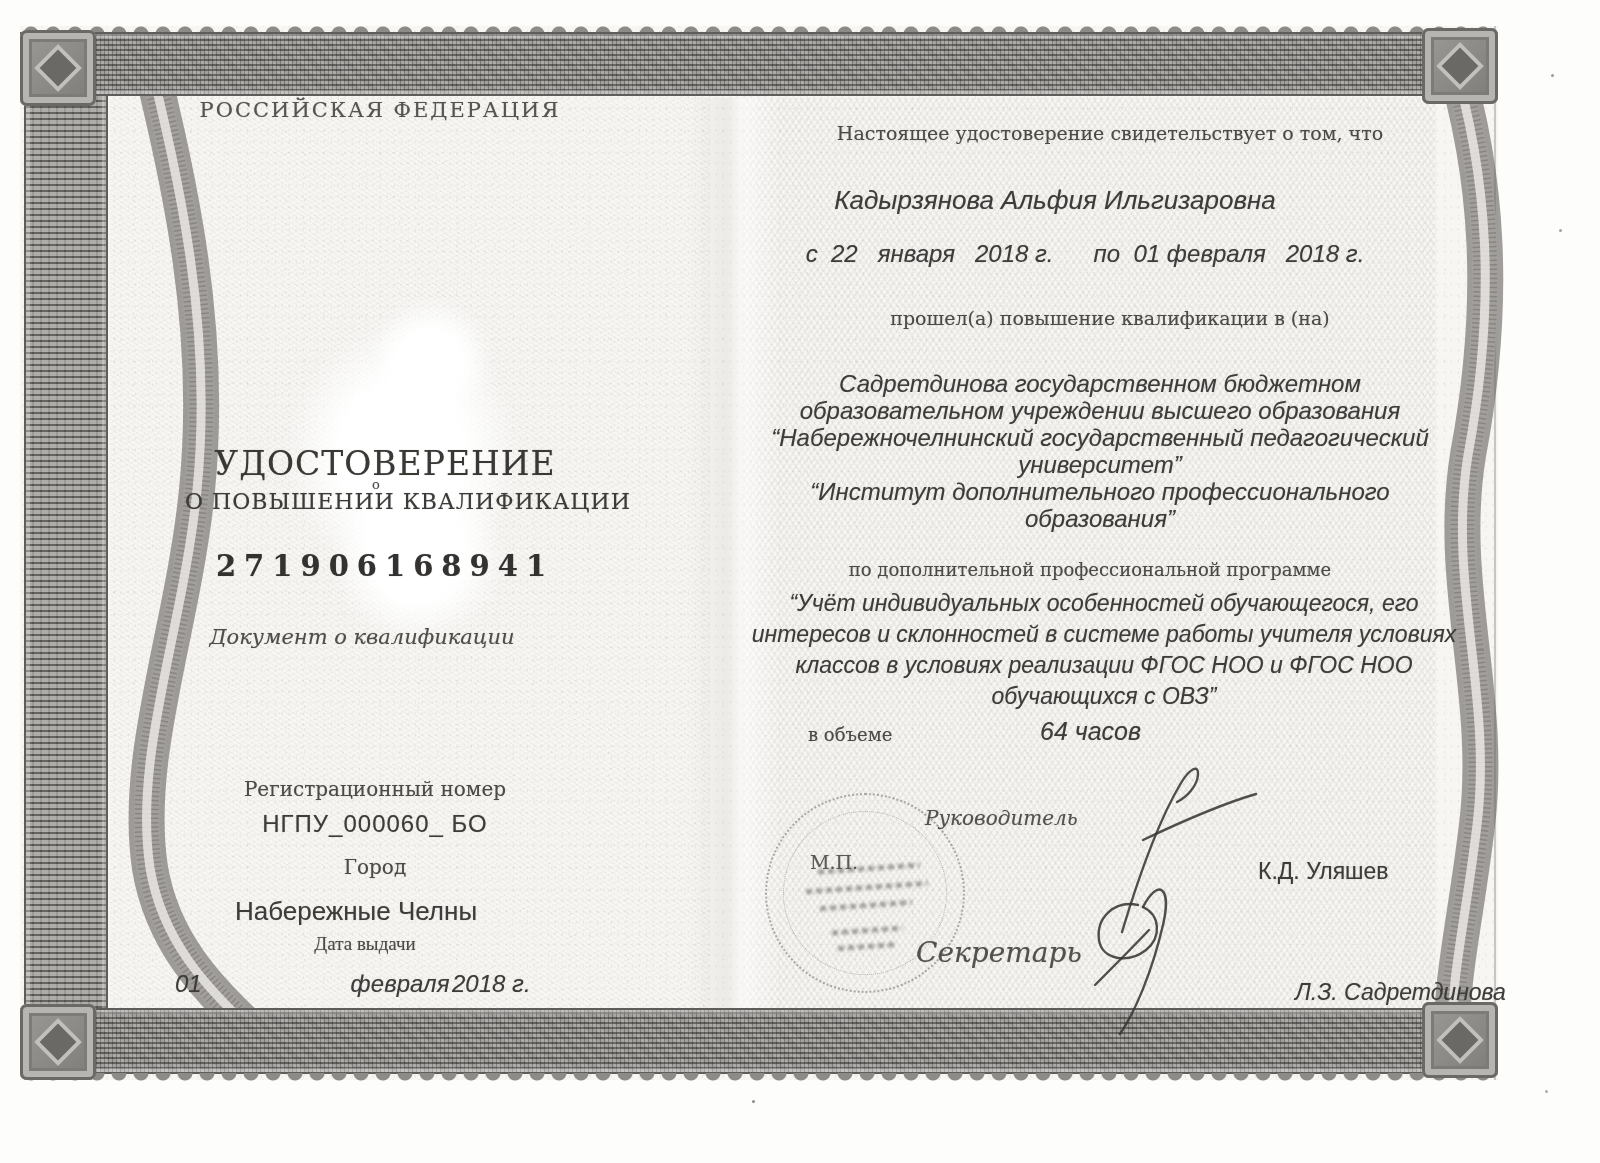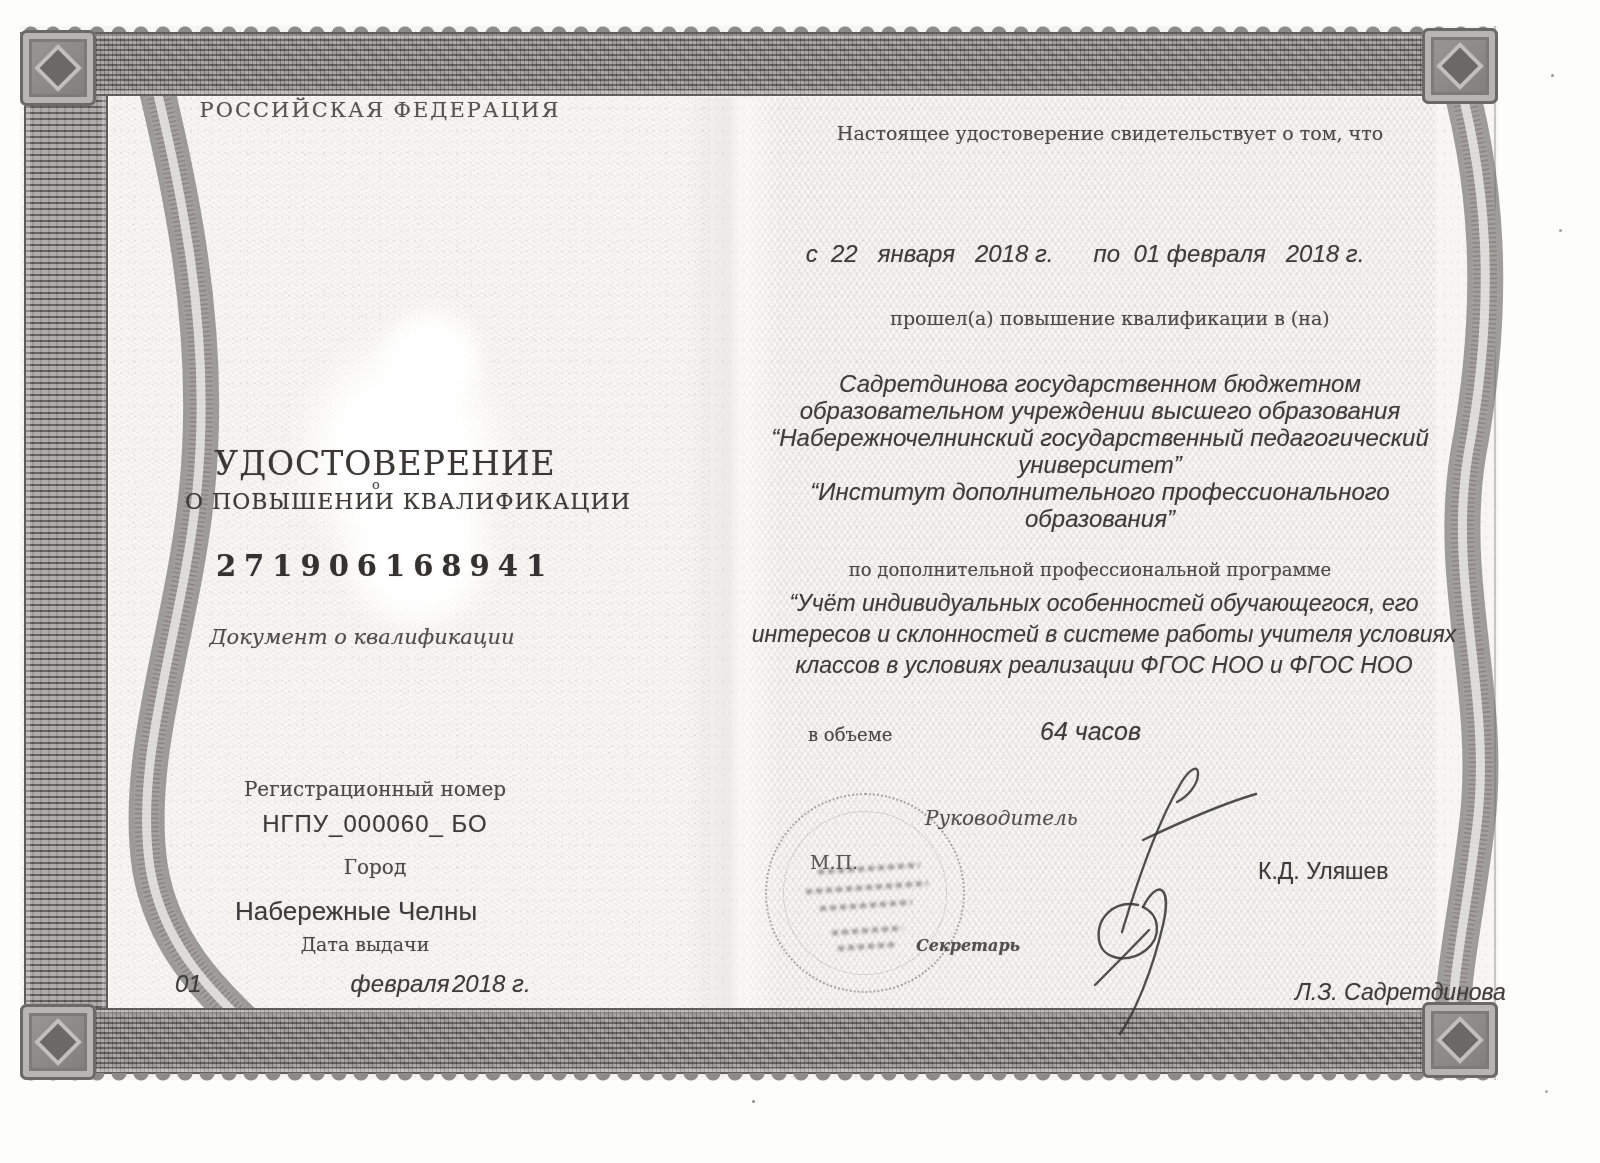--- a/index.html
+++ b/index.html
@@ -104,36 +104,36 @@
   .country{left:180px;top:98px;width:400px;font-size:21px;letter-spacing:2px;color:#56544f;}
   .title{left:185px;top:444px;width:400px;font-size:33px;letter-spacing:1px;color:#3a3835;}
   .small-o{left:372px;top:477px;font-size:13px;color:#4c4a47;}
   .subtitle{left:185px;top:489px;width:400px;font-size:22px;letter-spacing:1px;color:#3d3b38;}
   .cert-num{left:185px;top:549px;width:400px;font-size:29px;letter-spacing:8px;font-weight:bold;color:#343230;}
   .doc-kind{left:162px;top:625px;width:400px;font-size:21px;color:#504e4a;}
   .reg-label{left:175px;top:777px;width:400px;font-size:20px;}
   .reg-value{left:175px;top:810px;width:400px;font-size:24px;letter-spacing:1px;}
   .city-label{left:175px;top:855px;width:400px;font-size:20px;}
   .city-value{left:156px;top:896px;width:400px;font-size:26px;font-weight:500;}
-  .date-label{left:165px;top:933px;width:400px;font-size:19px;}
+  .date-label{left:165px;top:933px;width:400px;font-size:19px;font-family:Liberation Serif, serif;}
   .date-day{left:175px;top:970px;font-size:24px;}
   .date-month{left:300px;top:970px;width:200px;font-size:24px;}
   .date-year{left:452px;top:970px;font-size:24px;}
   .intro{left:820px;top:122px;width:580px;font-size:19px;}
   .holder{left:760px;top:185px;width:590px;font-size:26px;}
   .period{left:790px;top:240px;width:590px;font-size:24px;}
   .completed{left:830px;top:307px;width:560px;font-size:19px;}
   .inst{left:760px;top:370px;width:680px;font-size:24px;line-height:27px;}
   .prog-label{left:790px;top:559px;width:600px;font-size:18px;}
   .prog{left:738px;top:588px;width:732px;font-size:23px;line-height:31px;}
   .vol-label{left:808px;top:724px;font-size:18px;}
   .vol-value{left:1040px;top:717px;font-size:25px;}
   .head-label{left:925px;top:806px;font-size:20px;color:#53514d;}
   .head-name{left:1258px;top:858px;font-size:23px;}
-  .sec-label{left:916px;top:936px;font-size:16px;color:#53514d;font-weight:bold;}
+  .sec-label{left:916px;top:936px;font-size:28px;color:#53514d;}
   .sec-name{left:1295px;top:939px;font-size:23px;margin-top:40px;}
   .mp-label{left:810px;top:851px;font-size:19px;color:#5b5955;}
   
   .stamp{
     position:absolute;left:765px;top:793px;width:196px;height:196px;border-radius:50%;
     border:2px dotted rgba(100,98,94,.5);z-index:4;filter:blur(.4px);
   }
   .stamp::before{
     content:"";position:absolute;left:16px;top:16px;right:16px;bottom:16px;border-radius:50%;
     border:1px dotted rgba(110,108,104,.45);
@@ -207,36 +207,38 @@
 
   <div class="txt ser ctr city-label">Город</div>
   <div class="txt sans-u ctr city-value">Набережные Челны</div>
 
   <div class="txt ser ctr date-label">Дата выдачи</div>
   <div class="txt sans-i date-day">01</div>
   <div class="txt sans-i ctr date-month">февраля</div>
   <div class="txt sans-i date-year">2018 г.</div>
 
   <div class="txt ser ctr intro">Настоящее удостоверение свидетельствует о том, что</div>
+  <div class="txt sans-i ctr holder">Кадырзянова Альфия Ильгизаровна</div>
   <div class="txt sans-i ctr pre period">с  22   января   2018 г.      по  01 февраля   2018 г.</div>
   <div class="txt ser ctr completed">прошел(а) повышение квалификации в (на)</div>
 
   <div class="txt sans-i ctr block inst">
     <div>Садретдинова государственном бюджетном</div>
     <div>образовательном учреждении высшего  образования</div>
     <div>“Набережночелнинский государственный педагогический</div>
     <div>университет”</div>
     <div>“Институт дополнительного профессионального образования”</div>
   </div>
 
   <div class="txt ser ctr prog-label">по дополнительной профессиональной программе</div>
   <div class="txt sans-i ctr block prog">
     <div>“Учёт индивидуальных особенностей обучающегося, его</div>
     <div>интересов и склонностей в системе работы учителя условиях</div>
     <div>классов в условиях реализации ФГОС НОО и ФГОС НОО</div>
+    <div>обучающихся с ОВЗ”</div>
   </div>
 
   <div class="txt ser vol-label">в объеме</div>
   <div class="txt sans-i vol-value">64 часов</div>
 
   <div class="stamp">
     <div class="stamp-row sr1"></div>
     <div class="stamp-row sr2"></div>
     <div class="stamp-row sr3"></div>
     <div class="stamp-row sr4"></div>

